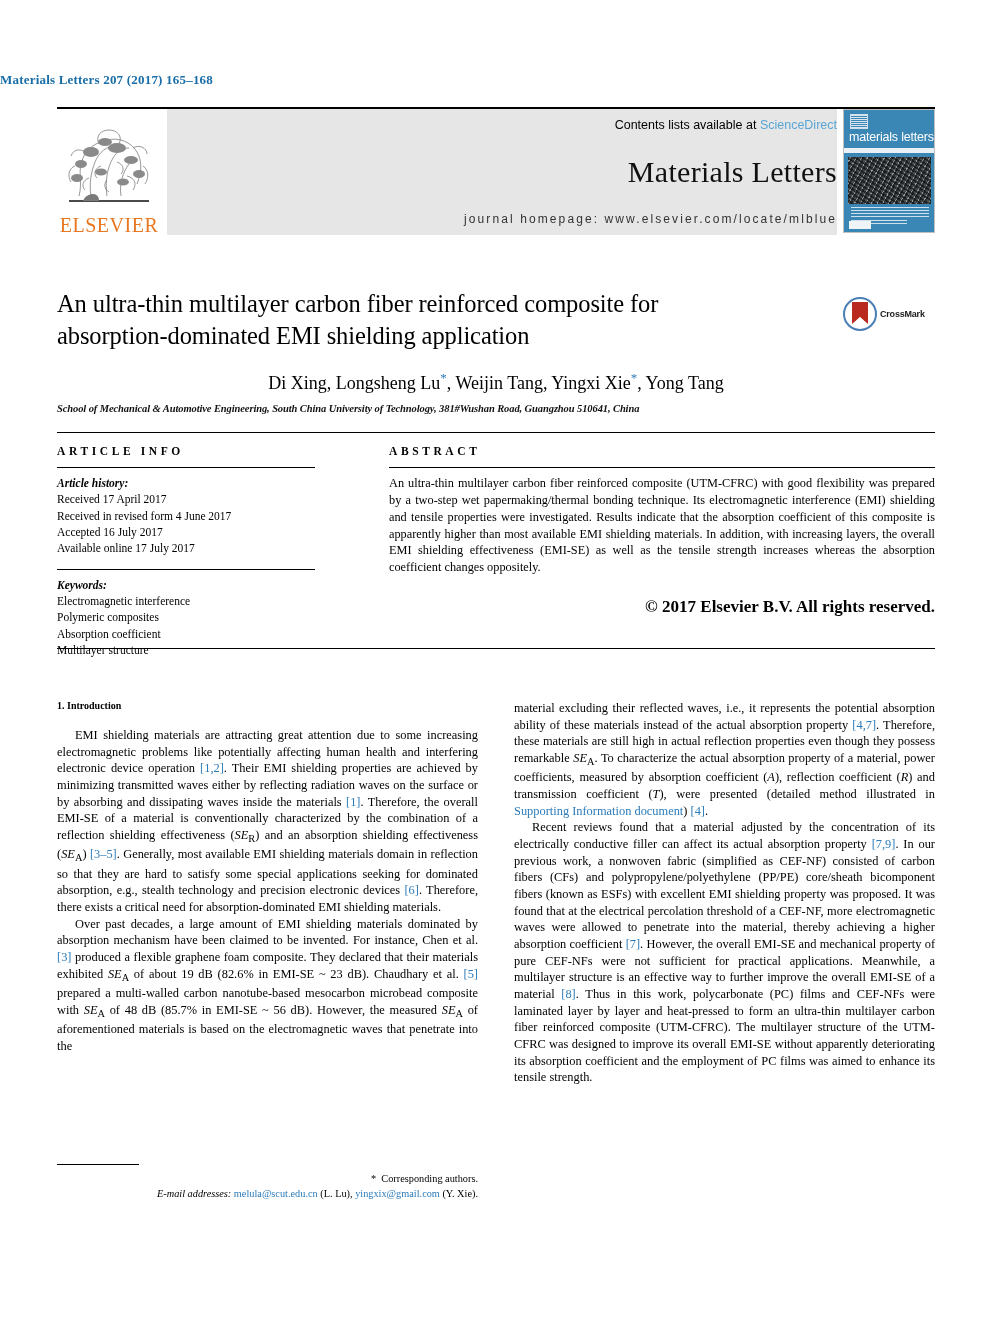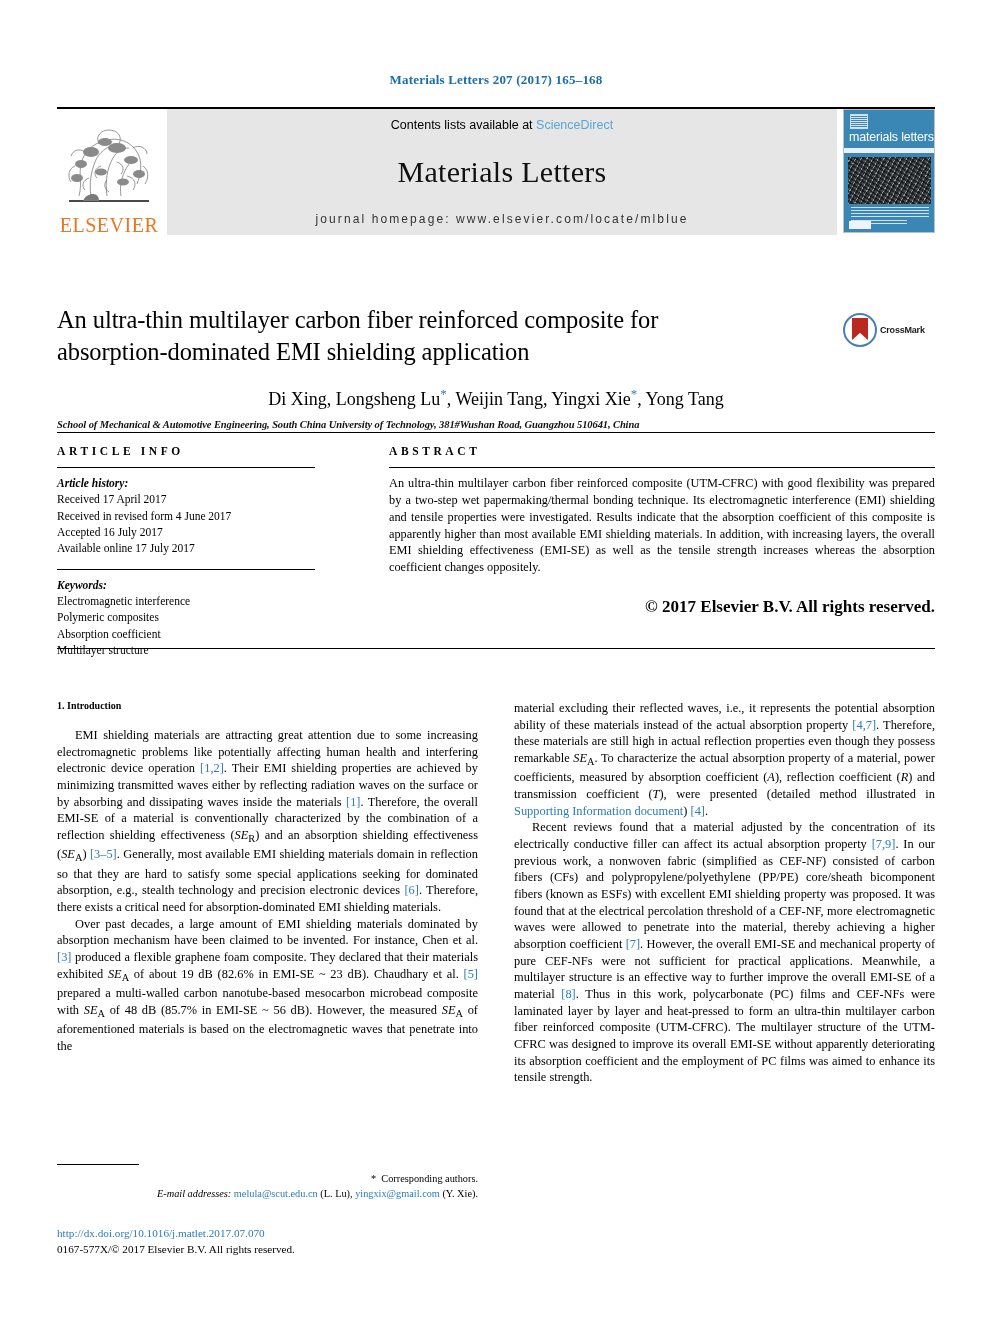--- a/index.html
+++ b/index.html
@@ -21,21 +21,20 @@
     position: relative;
     box-sizing: border-box;
   }
 
   
   .running-head {
     position: absolute;
     top: 72px;
     left: 0;
     width: 992px;
-    text-align: center;
     font-family: "Liberation Serif", serif;
     font-weight: bold;
     font-size: 13px;
     color: #1a6ea8;
     letter-spacing: 0.2px;
   }
 
   
   .masthead {
     position: absolute;
@@ -71,21 +70,21 @@
   }
   .contents-box {
     flex: 1 1 auto;
     background: #e6e6e6;
     margin-left: 6px;
     margin-right: 6px;
     position: relative;
     display: flex;
     flex-direction: column;
     justify-content: space-between;
-    align-items: center;
+    align-items: flex-end;
     padding: 9px 0 9px 0;
     box-sizing: border-box;
   }
   .contents-line {
     font-family: "Liberation Sans", sans-serif;
     font-size: 12.5px;
     color: #000;
   }
   .sd-link { color: #59a6d4; }
   .journal-name {
@@ -157,21 +156,21 @@
   .cover-logo-bot {
     position: absolute;
     bottom: 3px; left: 5px;
     width: 22px; height: 8px;
     background: #eef4f8;
   }
 
   
   .title-block {
     position: absolute;
-    top: 304px;
+    top: 288px;
     left: 57px;
     width: 878px;
   }
   .article-title {
     font-family: "Liberation Serif", serif;
     font-size: 24.5px;
     line-height: 1.31;
     color: #000;
     width: 700px;
     font-weight: normal;
@@ -480,18 +479,14 @@
     </div>
 
   </div>
 
   <div class="footnote">
     <div class="fn-rule"></div>
     <div class="fn-line fn-indent"><span>*</span>&nbsp; <span>Corresponding authors.</span></div>
     <div class="fn-line fn-indent" style="padding-left:26px"><span class="fn-email-label">E-mail addresses:</span> <span class="lnk">melula@scut.edu.cn</span><span> (L. Lu), </span><span class="lnk">yingxix@gmail.com</span><span> (Y. Xie).</span></div>
   </div>
 
-  <div class="doi-block">
-    <div class="doi-line">http://dx.doi.org/10.1016/j.matlet.2017.07.070</div>
-    <div class="issn-line">0167-577X/© 2017 Elsevier B.V. All rights reserved.</div>
-  </div>
 
 </div>
 
 </body></html>

